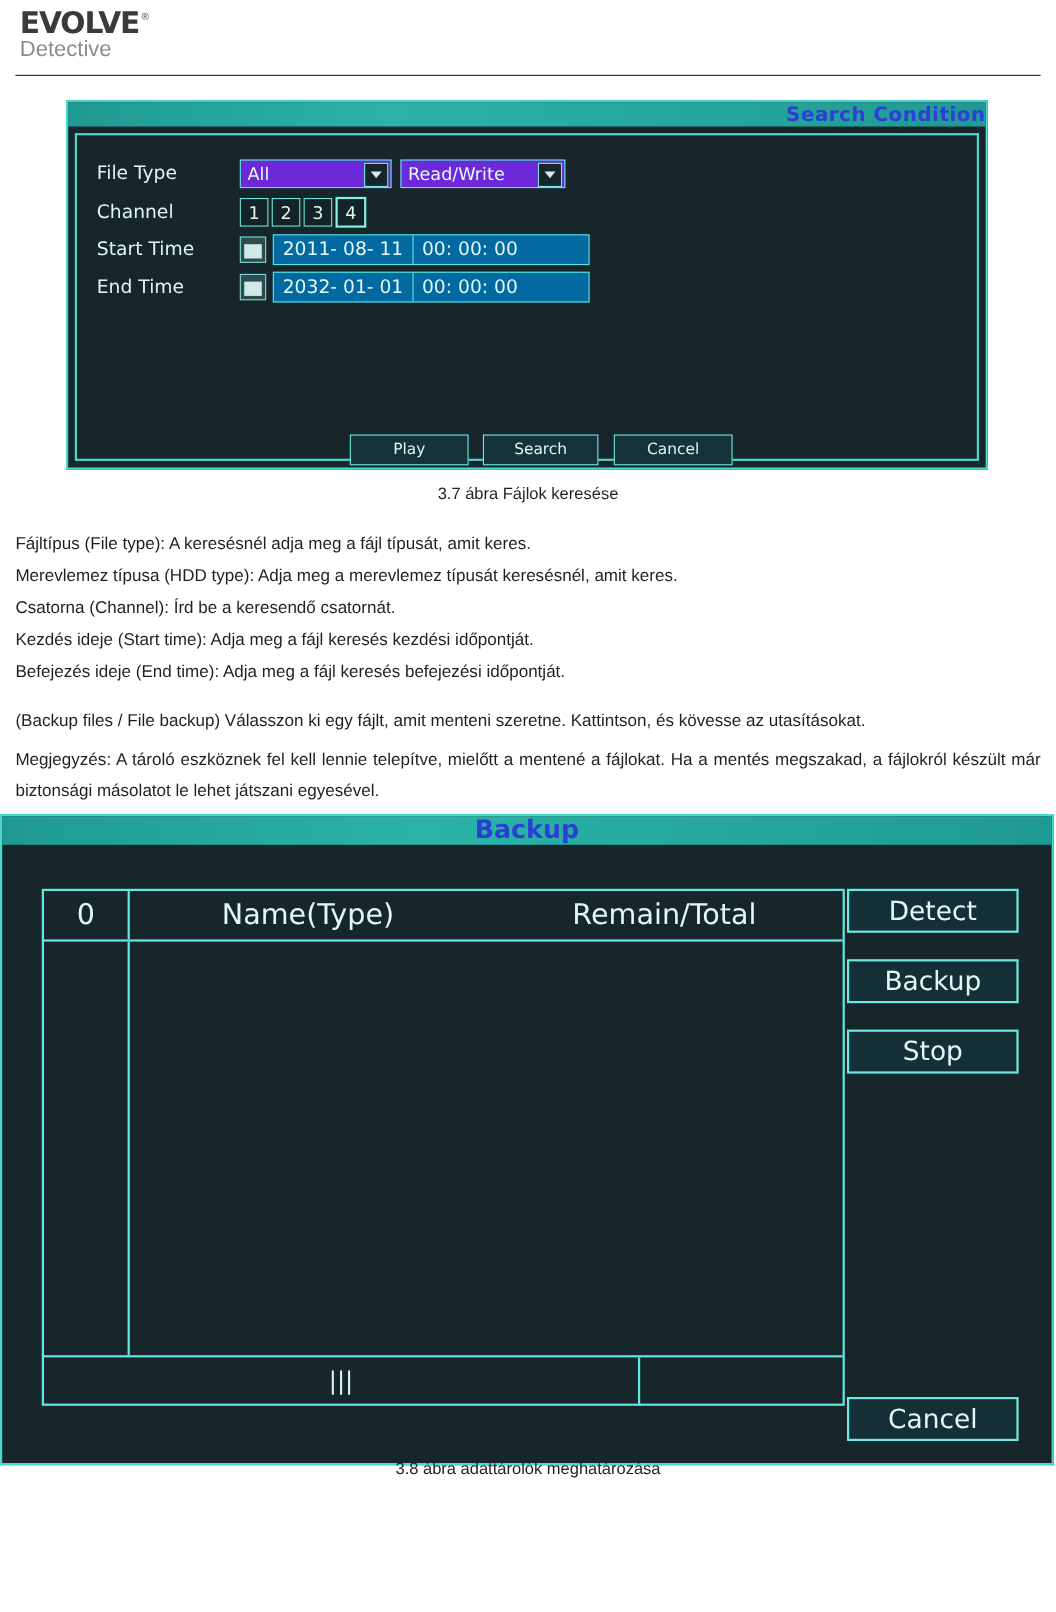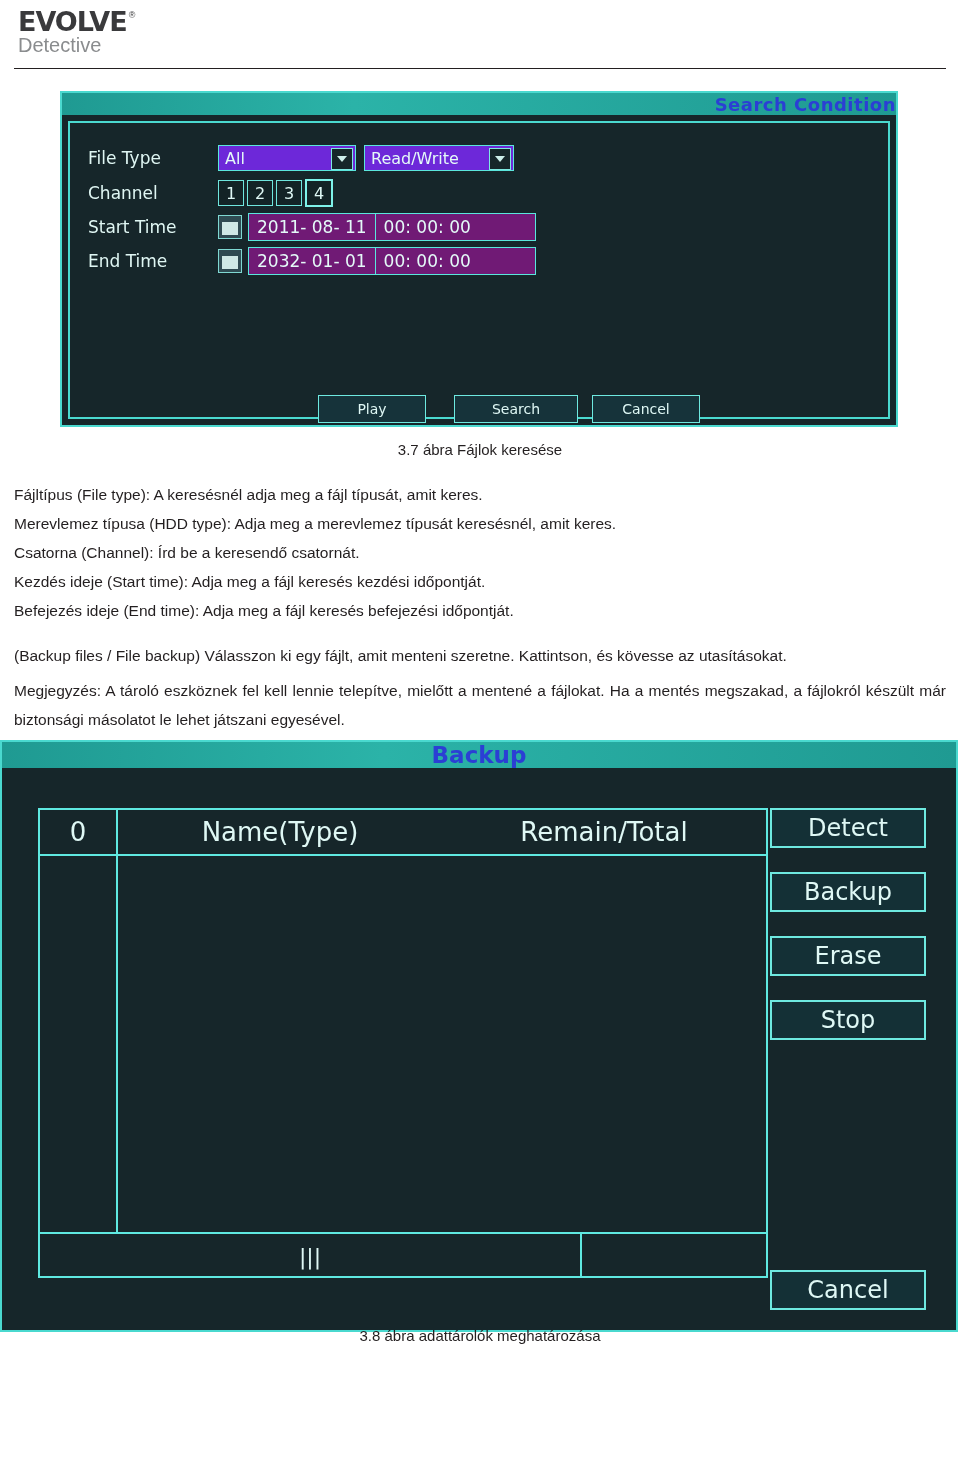--- a/index.html
+++ b/index.html
@@ -162,21 +162,21 @@
     margin-right: 6px;
   }
   .cal-icon:after {
     content: "";
     position: absolute;
     left: 3px; top: 6px; right: 3px; bottom: 3px;
     background: #cfe9e6;
   }
   .datebox {
     height: 28px;
-    background: #701a75;
+    background: #0369a1;
     border: 1px solid #5be6dc;
     display: flex;
     align-items: center;
     color: #e4faf8;
     font-size: 17px;
     font-family: "DejaVu Sans", sans-serif;
     padding: 0 8px;
     box-sizing: border-box;
   }
   .datebox .sep {
@@ -411,21 +411,21 @@
         <span class="cal-icon"></span>
         <span class="datebox" style="width:288px;">
           <span>2032- 01- 01</span>
           <span class="sep"></span>
           <span>00: 00: 00</span>
         </span>
       </div>
 
       <div class="row" style="left:248px; top:272px;">
         <span class="btn" style="width:108px;">Play</span>
-        <span class="btn" style="width:124px; margin-left:28px;">Search</span>
+        <span class="btn" style="width:105px; margin-left:13px;">Search</span>
         <span class="btn" style="width:108px; margin-left:14px;">Cancel</span>
       </div>
 
     </div>
   </div>
 </div>
 
 <div class="figcaption" style="margin-top:10px;">3.7 ábra Fájlok keresése</div>
 
 <div class="body-text" style="margin-top:22px;">
@@ -455,20 +455,19 @@
         <div class="list-colline"></div>
         <div class="list-footer">
           <div class="f1">|||</div>
         </div>
       </div>
     </div>
 
     <div class="side-buttons">
       <div class="sbtn">Detect</div>
       <div class="sbtn">Backup</div>
-      <div class="sbtn">Erase</div>
       <div class="sbtn">Stop</div>
     </div>
 
     <div class="cancel-btn">Cancel</div>
   </div>
   <div class="fig38-caption">3.8 ábra adattárolók meghatározása</div>
 </div>
 
 </body></html>

